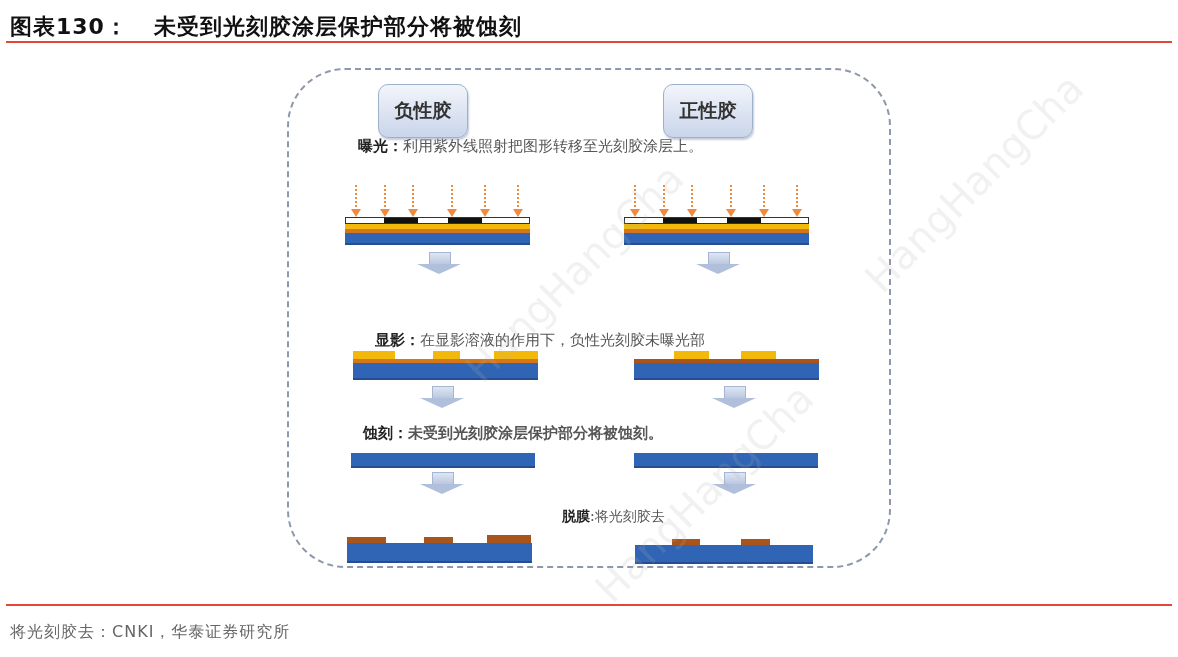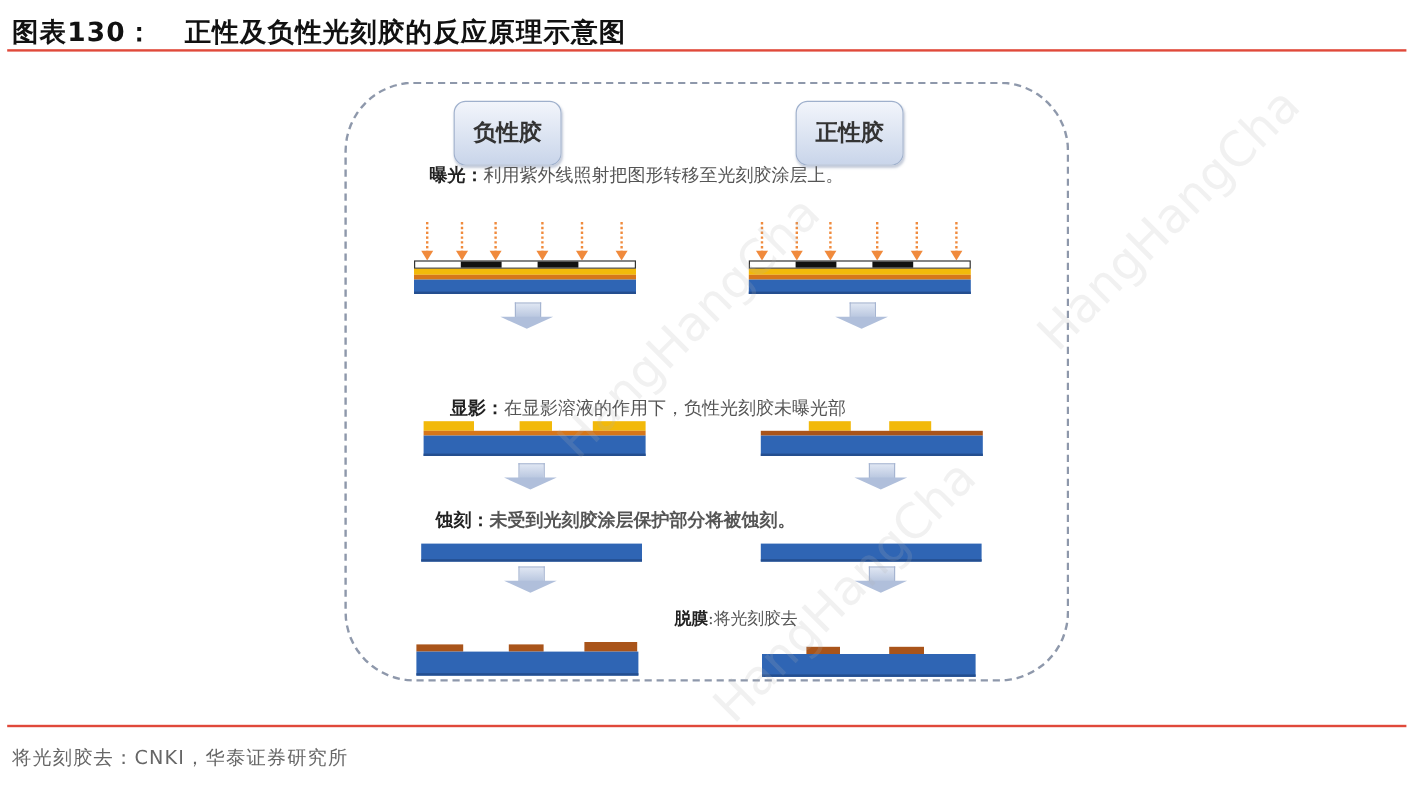--- a/index.html
+++ b/index.html
@@ -35,21 +35,21 @@
   .downarrow .head { position:absolute; left:0; top:12px; width:0; height:0;
                      border-left:22px solid transparent; border-right:22px solid transparent;
                      border-top:10px solid #b0bfdb; }
   .source { left:10px; top:622px; font-size:16px; color:#666; letter-spacing:1px; }
   .wm { position:absolute; color:rgba(180,180,180,.18); font-size:40px; transform:rotate(-45deg); pointer-events:none; }
 </style>
 </head>
 <body>
 
 <div class="abs title">
-  <span>图表130：</span><span class="t2">正性及负性光刻胶的反应原理示意图</span>
+  <span>图表130：</span><span class="t2">未受到光刻胶涂层保护部分将被蚀刻</span>
 </div>
 <div class="abs rule" style="top:41px;"></div>
 
 <div class="abs frame"></div>
 
 <div class="abs hdrbtn" style="left:378px; top:84px;">
   <span>负性胶</span>
 </div>
 <div class="abs hdrbtn" style="left:663px; top:84px;">
   <span>正性胶</span>

